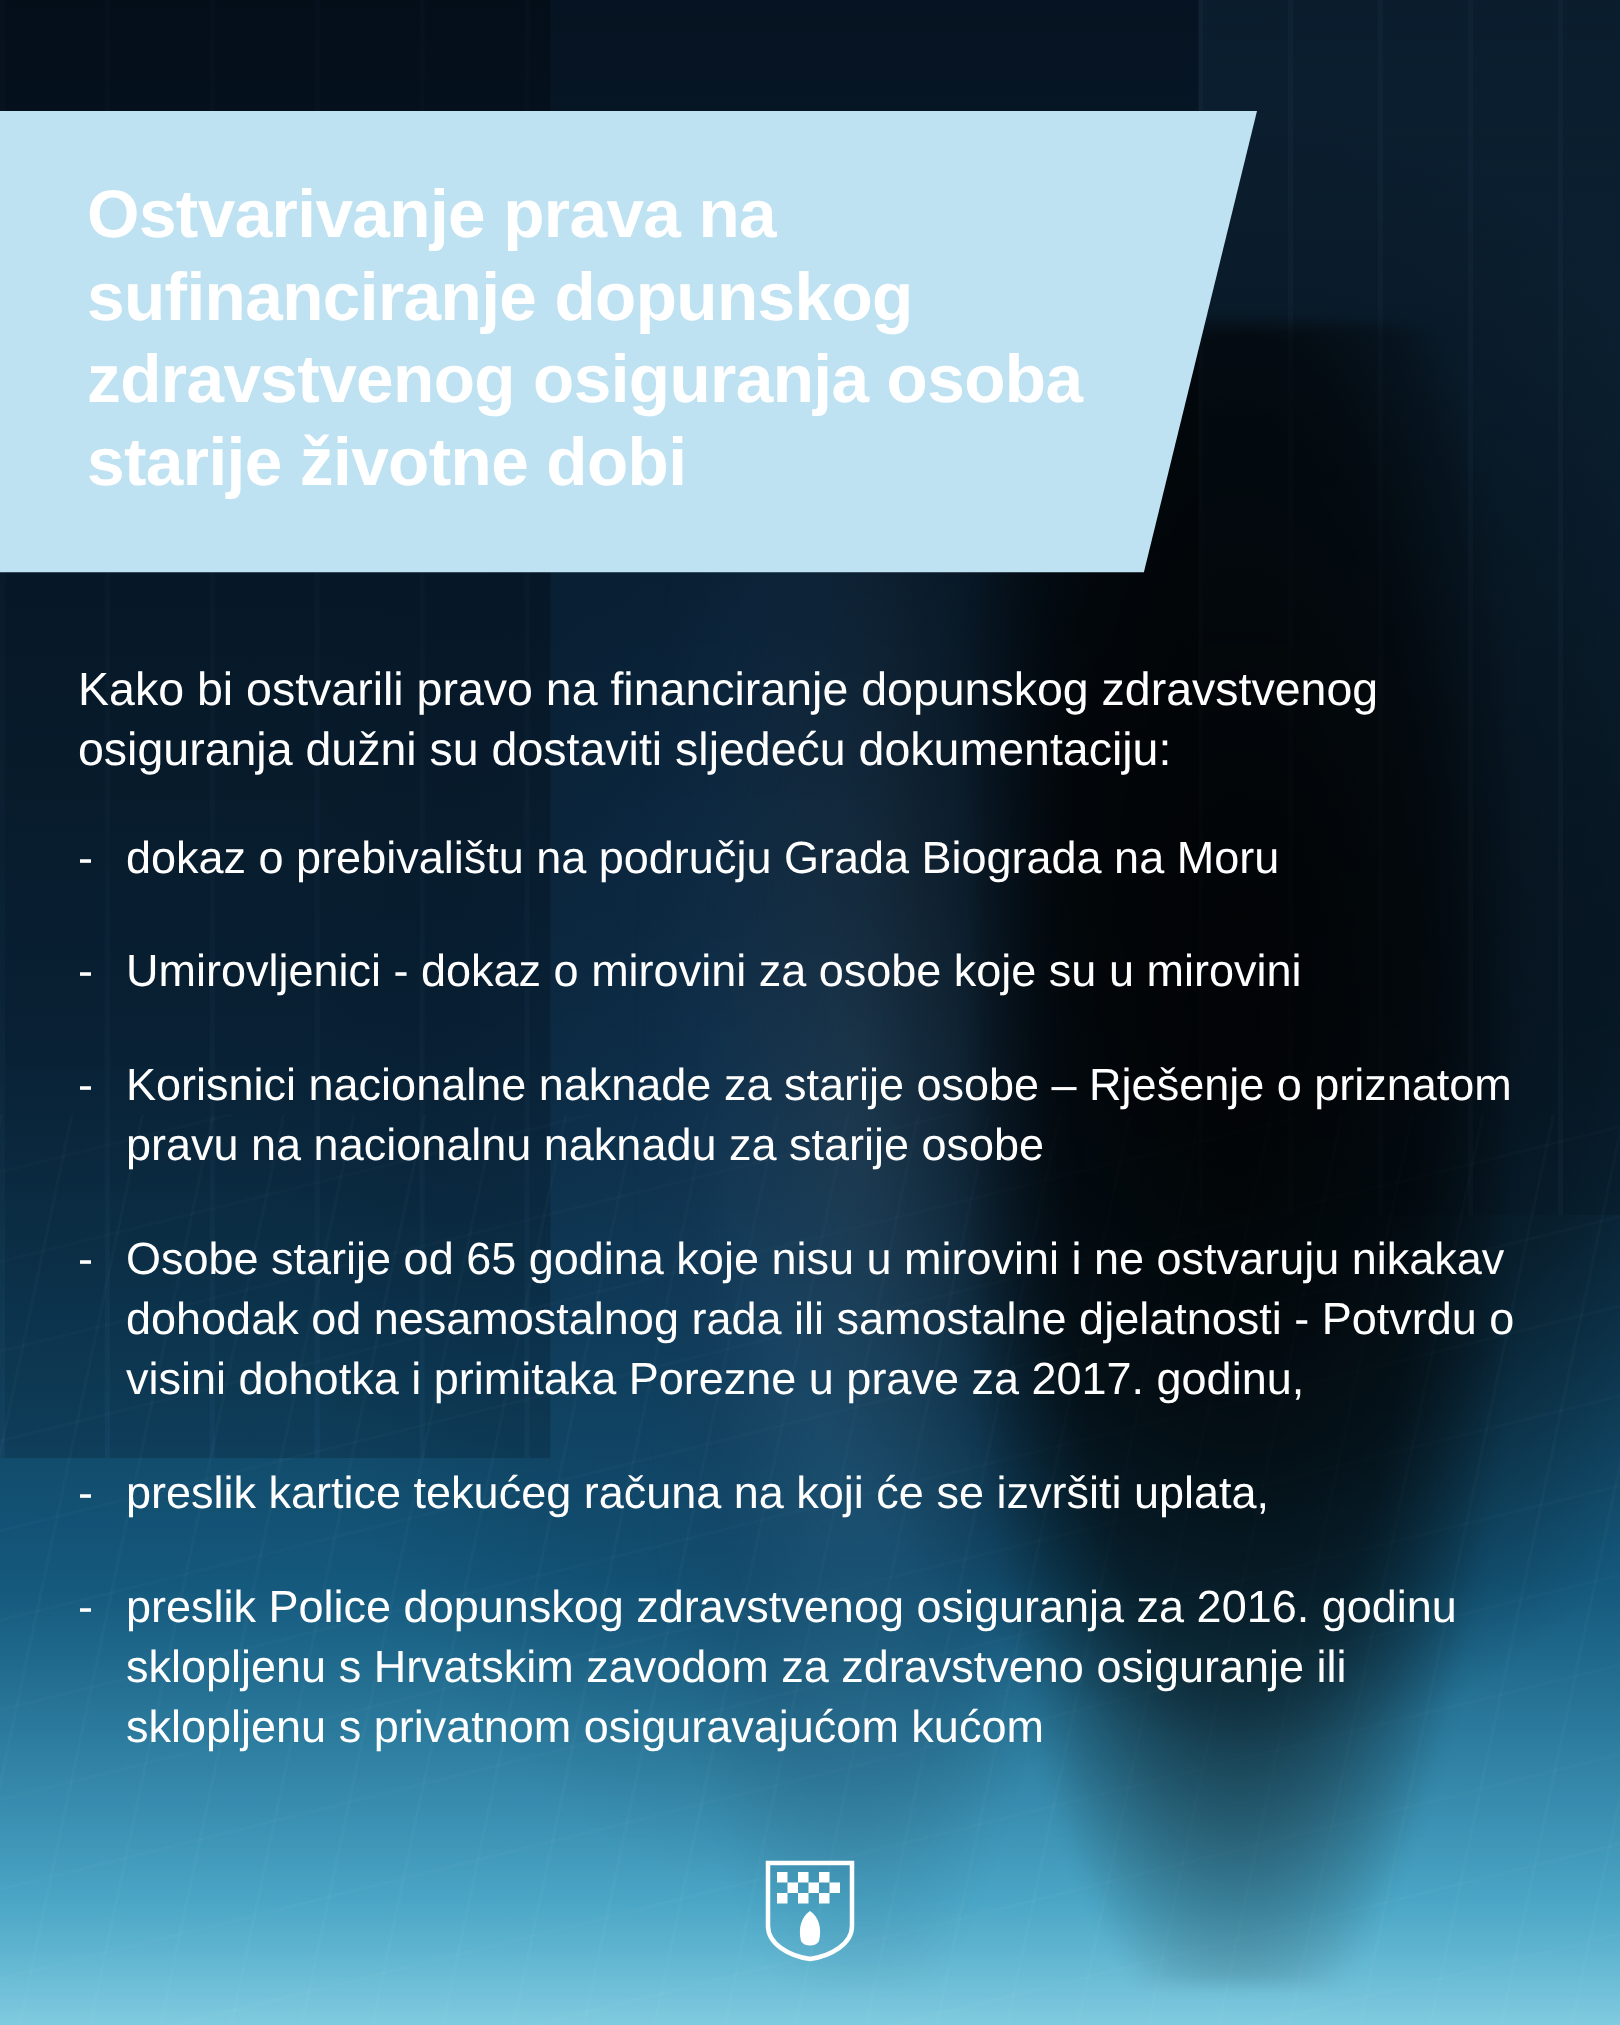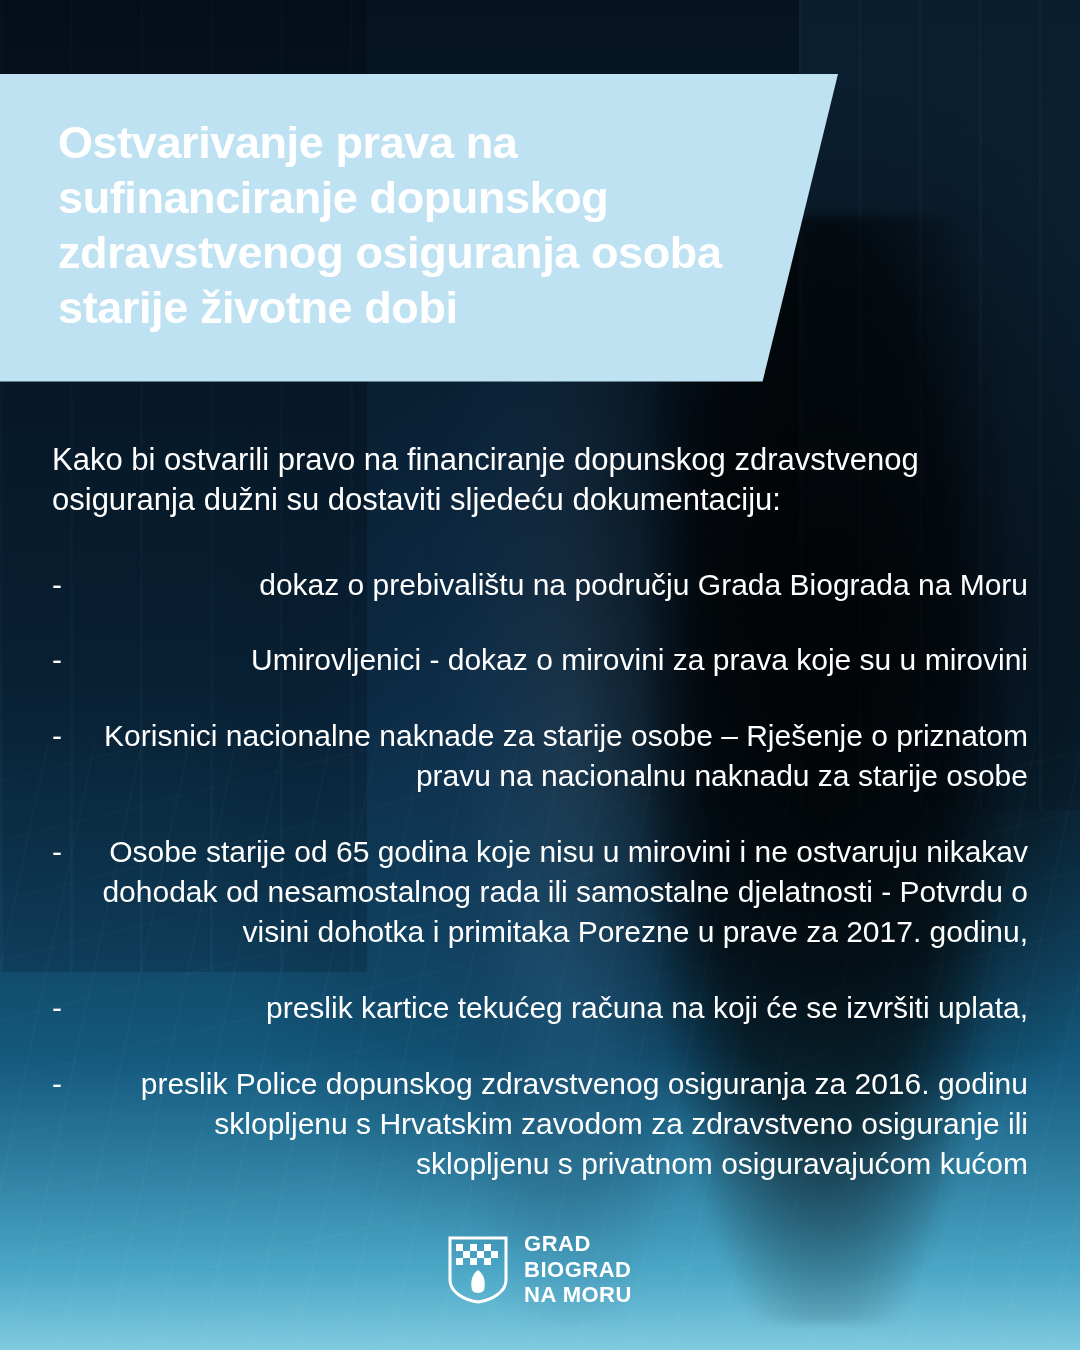--- a/index.html
+++ b/index.html
@@ -92,40 +92,40 @@
   .body-wrap {
     position: absolute;
     left: 52px;
     right: 52px;
     top: 440px;
   }
   .intro {
     color: #ffffff;
     font-size: 31px;
     line-height: 1.30;
-    margin-bottom: 44px;
+    margin-bottom: 32px;
     font-weight: 400;
   }
   .bullets { list-style: none; }
   .bullet {
     display: flex;
     align-items: flex-start;
     color: #ffffff;
     font-size: 30px;
     line-height: 1.33;
     margin-bottom: 36px;
   }
   .bullet .dash {
     flex: 0 0 auto;
     width: 32px;
     text-align: left;
     font-size: 30px;
     line-height: 1.33;
   }
-  .bullet .txt { flex: 1 1 auto; text-align: right; }
+  .bullet .txt { flex: 1 1 auto; }
 
   
   .footer {
     position: absolute;
     left: 0; right: 0;
     bottom: 42px;
     display: flex;
     justify-content: center;
     align-items: center;
     gap: 16px;
@@ -164,21 +164,21 @@
   <div class="body-wrap">
     <div class="intro">Kako bi ostvarili pravo na financiranje dopunskog zdravstvenog osiguranja dužni su dostaviti sljedeću dokumentaciju:</div>
 
     <div class="bullets">
       <div class="bullet">
         <span class="dash">-</span>
         <span class="txt">dokaz o prebivalištu na području Grada Biograda na Moru</span>
       </div>
       <div class="bullet">
         <span class="dash">-</span>
-        <span class="txt">Umirovljenici - dokaz o mirovini za prava koje su u mirovini</span>
+        <span class="txt">Umirovljenici - dokaz o mirovini za osobe koje su u mirovini</span>
       </div>
       <div class="bullet">
         <span class="dash">-</span>
         <span class="txt">Korisnici nacionalne naknade za starije osobe – Rješenje o priznatom pravu na nacionalnu naknadu za starije osobe</span>
       </div>
       <div class="bullet">
         <span class="dash">-</span>
         <span class="txt">Osobe starije od 65 godina koje nisu u mirovini i ne ostvaruju nikakav dohodak od nesamostalnog rada ili samostalne djelatnosti - Potvrdu o visini dohotka i primitaka Porezne u prave za 2017. godinu,</span>
       </div>
       <div class="bullet">
@@ -203,20 +203,15 @@
           <rect x="15" y="15" width="7" height="7"></rect>
             <rect x="29" y="15" width="7" height="7"></rect>
             <rect x="43" y="15" width="7" height="7"></rect>
           <rect x="8" y="22" width="7" height="7"></rect>
             <rect x="22" y="22" width="7" height="7"></rect>
             <rect x="36" y="22" width="7" height="7"></rect>
         </g>
         <path d="M30 34 C24 38 22 46 24 54 C26 58 34 58 36 54 C38 46 36 38 30 34 Z" fill="#ffffff"></path>
       </svg>
     </div>
-    <div class="logo-text">
-      <div>GRAD</div>
-      <div>BIOGRAD</div>
-      <div>NA MORU</div>
-    </div>
   </div>
 
 </div>
 
 </body></html>

